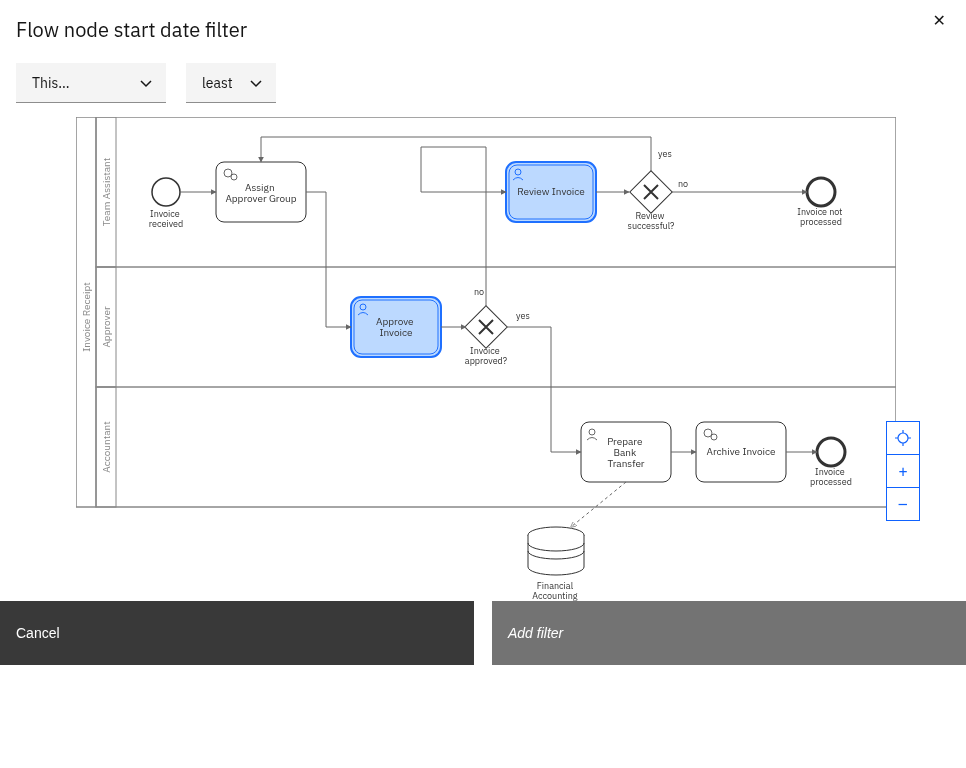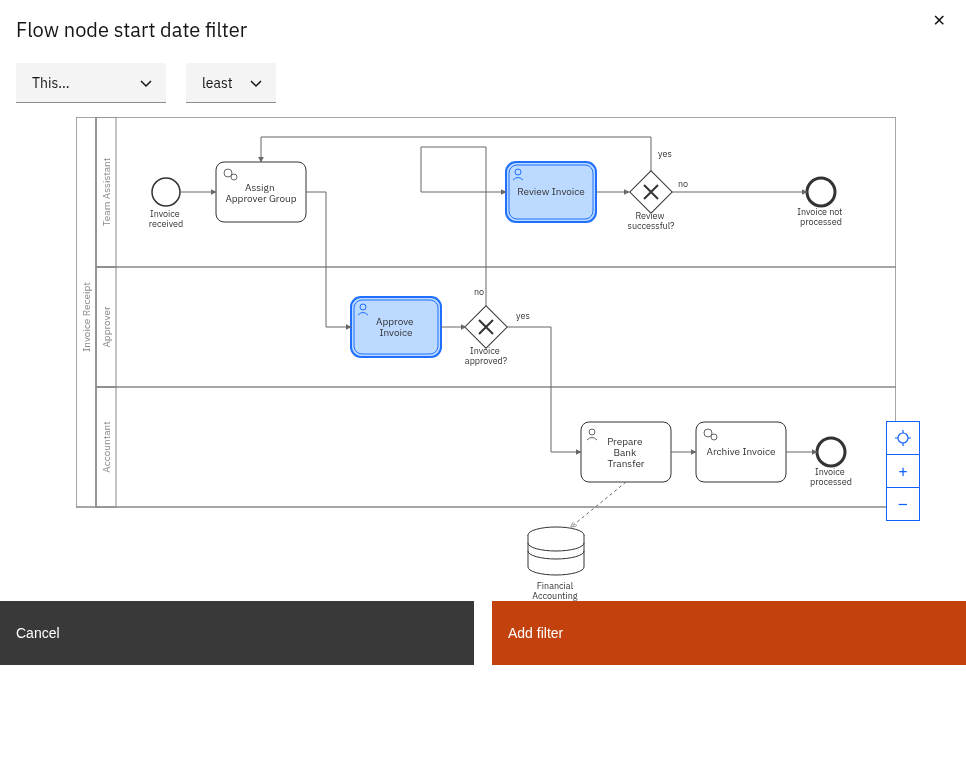--- a/index.html
+++ b/index.html
@@ -15,21 +15,21 @@
   .dd.first { min-width: 150px; }
   .dd .chev { position: absolute; right: 14px; top: 50%; transform: translateY(-50%); }
   .diagram-wrap { position: relative; flex: 1 1 auto; }
   svg.diagram { position: absolute; left: 60px; top: 10px; }
   .side-tools { position: absolute; right: 30px; bottom: 80px; display: flex; flex-direction: column; }
   .tool-btn { width: 34px; height: 34px; border: 1px solid #0f62fe; background: #fff; display: flex; align-items: center; justify-content: center; cursor: pointer; margin-top: -1px; }
   .tool-btn.first { margin-top: 0; }
   .footer { display: flex; height: 64px; gap: 18px; }
   .btn { flex: 1 1 50%; display: flex; align-items: center; padding-left: 16px; font-size: 14px; cursor: pointer; border: none; text-align: left; }
   .btn-cancel { background: #393939; color: #fff; }
-  .btn-add { background: #c2410c; color: #fff; }
+  .btn-add { background: #737373; color: #fff; font-style: italic; }
   
   .lane-label { font-size: 10px; fill: #888; }
   .node-label { font-size: 10px; fill: #333; }
   .node-label-small { font-size: 9px; fill: #333; }
   .edge-label { font-size: 9px; fill: #333; }
 </style>
 </head>
 <body>
 
 <div class="modal">

